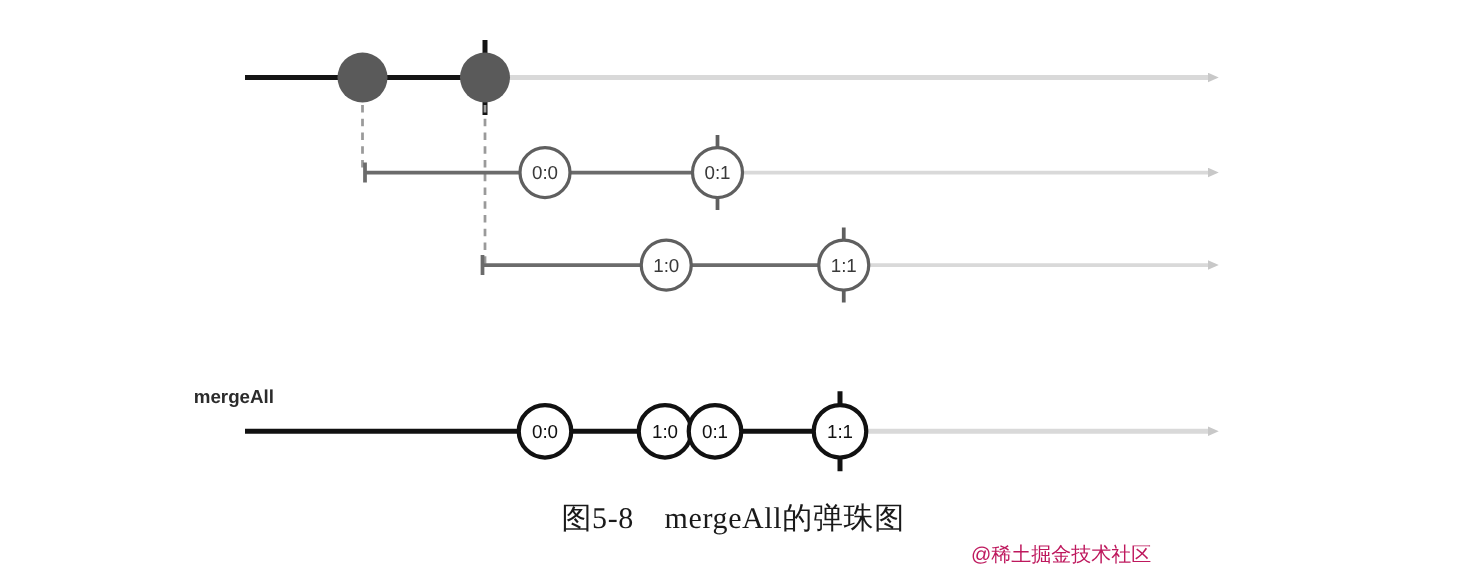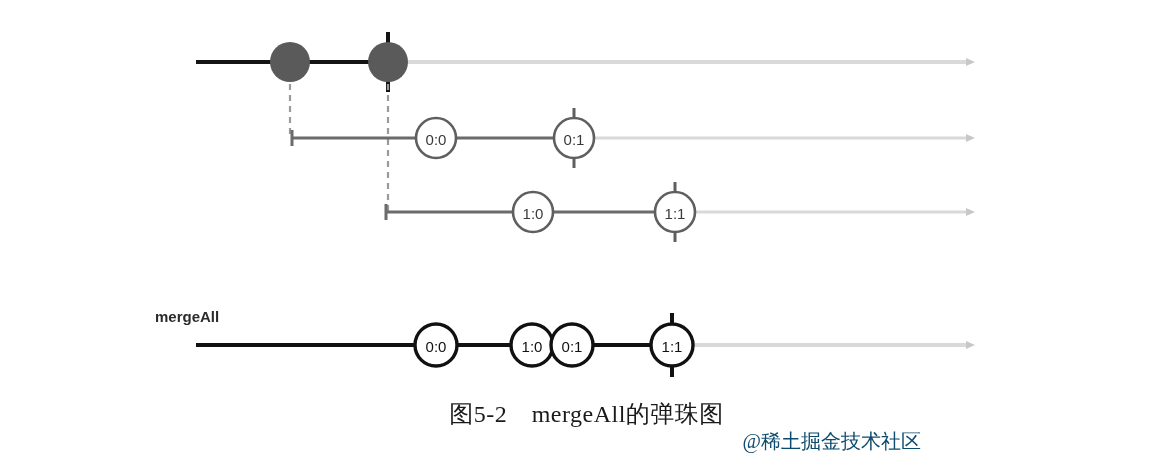--- a/index.html
+++ b/index.html
@@ -58,23 +58,23 @@
     font-family: "Liberation Serif", serif;
     font-size: 24px;
     color: #1a1a1a;
     letter-spacing: 0.5px;
     white-space: pre;
   }
   .watermark {
     position: absolute;
     right: 14px;
     bottom: 8px;
-    font-family: Liberation Serif, serif;
-    font-size: 20px;
-    color: #0c4a6e;
+    font-family: Liberation Sans, sans-serif;
+    font-size: 16px;
+    color: #be185d;
     white-space: pre;
   }
 </style>
 </head>
 <body>
 
 <div id="figure-root">
 
   <svg id="marble-svg" viewBox="0 0 1173 463">
     <defs>
@@ -162,15 +162,15 @@
 
       <g>
         <line x1="672" y1="313" x2="672" y2="328" stroke="#111111" stroke-width="4"></line>
         <line x1="672" y1="362" x2="672" y2="377" stroke="#111111" stroke-width="4"></line>
         <circle cx="672" cy="345" r="21" fill="#ffffff" stroke="#111111" stroke-width="3.4"></circle>
         <text class="marble-text-black" x="672" y="346">1:1</text>
       </g>
     </g>
   </svg>
 
-  <div class="caption">图5-2　mergeAll的弹珠图</div>
+  <div class="caption">图5-8　mergeAll的弹珠图</div>
   <div class="watermark">@稀土掘金技术社区</div>
 </div>
 
 </body></html>

